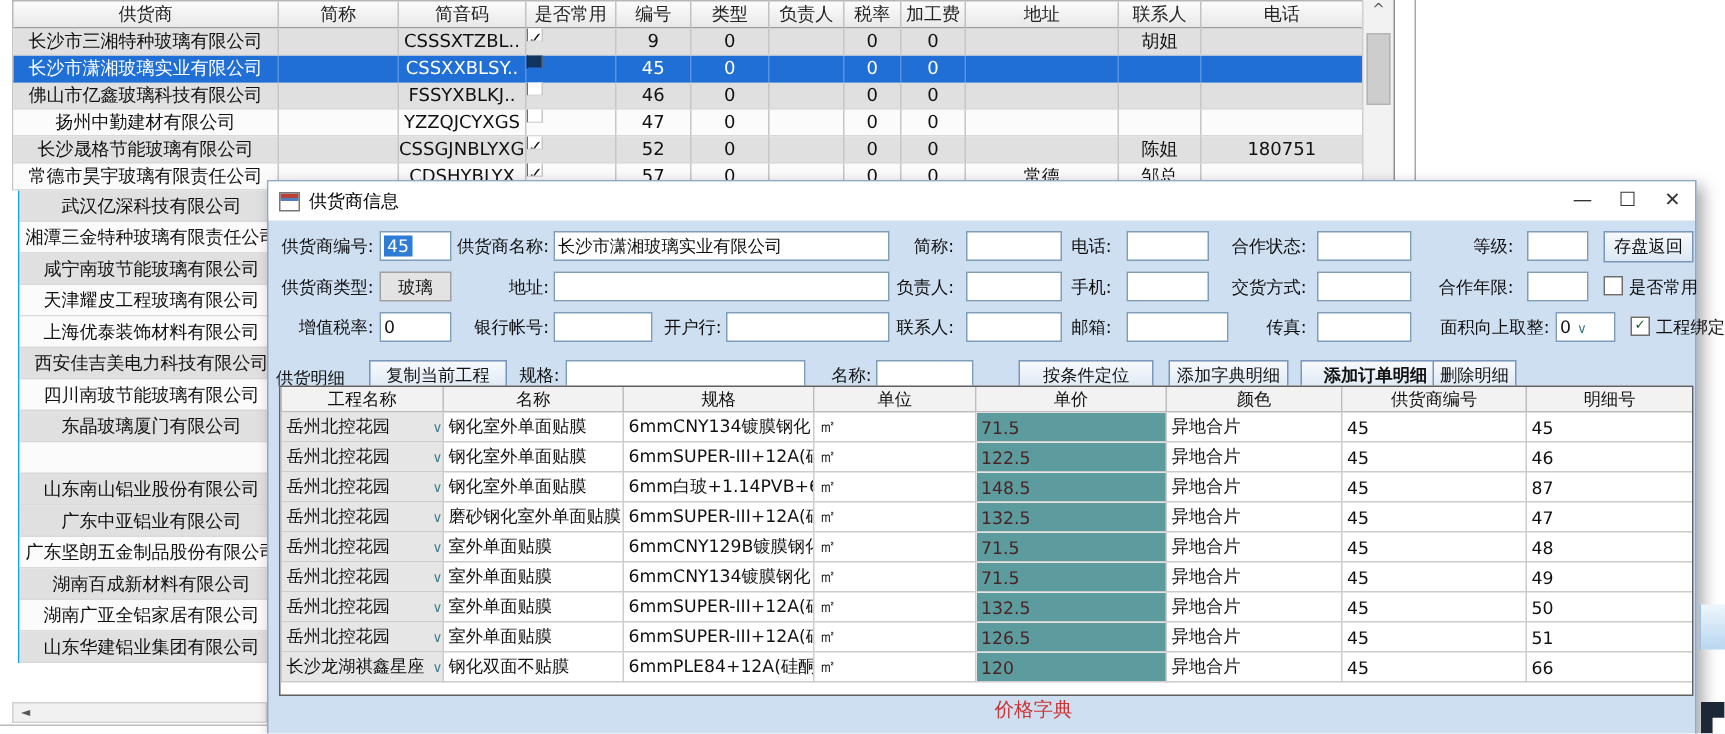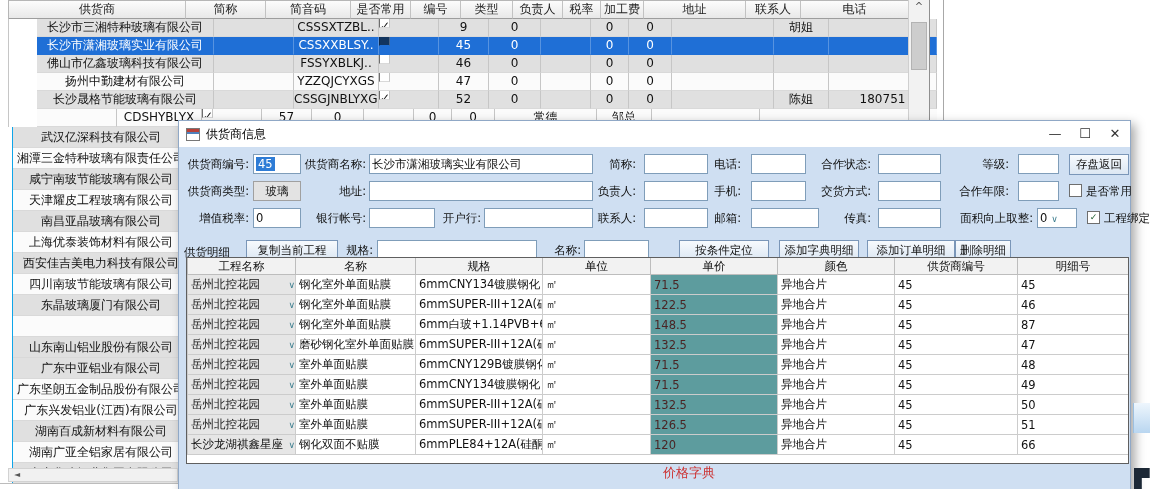--- a/index.html
+++ b/index.html
@@ -4,21 +4,21 @@
 <style>
   html,body{margin:0;padding:0;background:#fff;}
   .screen{position:relative;width:1150px;height:489px;background:#fff;overflow:hidden;
           font-family:"DejaVu Sans","Liberation Sans",sans-serif;font-size:12px;color:#111;}
   
   .bg-table{position:absolute;left:0;top:0;width:932px;}
   .tbl-head{position:absolute;left:8px;top:0;height:19px;display:flex;
             background:linear-gradient(#fcfcfc,#e7e7e7);border-top:1px solid #b6b6b6;border-left:1px solid #b6b6b6;box-sizing:border-box;}
   .tbl-head span{display:block;box-sizing:border-box;border-right:1px solid #c2c2c2;border-bottom:1px solid #9d9d9d;
                  text-align:center;line-height:17px;font-size:12px;color:#222;overflow:hidden;white-space:nowrap;}
-  .rows{position:absolute;left:8px;top:19px;border-left:1px solid #c6c6c6;padding-left:28px;}
+  .rows{position:absolute;left:8px;top:19px;border-left:1px solid #c6c6c6;}
   .bgrow{display:flex;height:18px;box-sizing:border-box;}
   .bgrow span{display:block;box-sizing:border-box;border-right:1px solid #c6c6c6;border-bottom:1px solid #d9d9d9;
               text-align:center;line-height:17px;font-size:12px;overflow:hidden;white-space:nowrap;}
   .row-gray{background:#e0e0e0;}
   .row-white{background:#fbfbfb;}
   .row-sel{background:#1f6fd6;color:#fff;}
   .row-sel span{border-right-color:rgba(255,255,255,.25);border-bottom-color:#1f6fd6;}
   .leftrows{position:absolute;left:12px;top:127px;width:178px;overflow:hidden;border-left:1px solid #0ea5e9;}
   .leftrow{height:21px;line-height:20px;text-align:center;border-bottom:1px solid #d9d9d9;
            box-sizing:border-box;font-size:12px;white-space:nowrap;overflow:hidden;width:177px;border-right:1px solid #c6c6c6;}
@@ -166,50 +166,49 @@
           <span style="width: 50px;">52</span>
           <span style="width: 52px;">0</span>
           <span style="width: 50px;"></span>
           <span style="width: 38px;">0</span>
           <span style="width: 43px;">0</span>
           <span style="width: 102px;"></span>
           <span style="width: 55px;">陈姐</span>
           <span style="width: 108px;">180751</span>
         </div>
         <div class="bgrow row-white">
+          <span style="width: 177px;">常德市昊宇玻璃有限责任公司</span>
           <span style="width: 80px;"></span>
           <span style="width: 85px;">CDSHYBLYX</span>
           <span style="width: 60px;">
             <span class="cb">✓</span>
           </span>
           <span style="width: 50px;">57</span>
           <span style="width: 52px;">0</span>
           <span style="width: 50px;"></span>
           <span style="width: 38px;">0</span>
           <span style="width: 43px;">0</span>
           <span style="width: 102px;">常德</span>
           <span style="width: 55px;">邹总</span>
           <span style="width: 108px;"></span>
         </div>
       </div>
     <div class="leftrows" id="leftRows">
         <div class="leftrow row-gray">武汉亿深科技有限公司</div>
         <div class="leftrow row-white">湘潭三金特种玻璃有限责任公司</div>
         <div class="leftrow row-gray">咸宁南玻节能玻璃有限公司</div>
         <div class="leftrow row-white">天津耀皮工程玻璃有限公司</div>
-        <div class="leftrow row-gray">南昌亚晶玻璃有限公司</div>
         <div class="leftrow row-white">上海优泰装饰材料有限公司</div>
         <div class="leftrow row-gray">西安佳吉美电力科技有限公司</div>
         <div class="leftrow row-white">四川南玻节能玻璃有限公司</div>
         <div class="leftrow row-gray">东晶玻璃厦门有限公司</div>
         <div class="leftrow row-white"></div>
         <div class="leftrow row-gray">山东南山铝业股份有限公司</div>
         <div class="leftrow row-gray">广东中亚铝业有限公司</div>
         <div class="leftrow row-white">广东坚朗五金制品股份有限公司</div>
-        <div class="leftrow row-white">广东兴发铝业(江西)有限公司</div>
         <div class="leftrow row-gray">湖南百成新材料有限公司</div>
         <div class="leftrow row-white">湖南广亚全铝家居有限公司</div>
         <div class="leftrow row-gray">山东华建铝业集团有限公司</div>
       </div>
     <div class="vscroll">
       <span class="arr">^</span>
       <span class="vthumb"></span>
     </div>
   </div>
   <div class="panel-line"></div>
@@ -281,21 +280,21 @@
       <span class="group-lbl" style="left:5px;top:98px;">供货明细</span>
 
       <div class="frow" style="top:93px;height:21px;">
         <span class="btn" style="left:67px;width:92px;top:0;">复制当前工程</span>
         <span class="lbl" style="left:158px;width:36px;">规格:</span>
         <span class="ibox" style="left:198px;width:160px;"></span>
         <span class="lbl" style="left:368px;width:34px;">名称:</span>
         <span class="ibox" style="left:405px;width:65px;"></span>
         <span class="btn" style="left:500px;width:90px;top:0;">按条件定位</span>
         <span class="btn" style="left:600px;width:80px;top:0;">添加字典明细</span>
-        <span class="btn" style="left:688px;width:88px;top:0;">添加订单明细</span>
+        <span class="btn" style="left:688px;width:100px;top:0;font-weight:bold;">添加订单明细</span>
         <span class="btn" style="left:776px;width:56px;top:0;">删除明细</span>
       </div>
 
       <div class="grid-wrap">
         <table class="grid">
           <colgroup>
             <col style="width:108px">
               <col style="width:120px">
               <col style="width:127px">
               <col style="width:108px">

